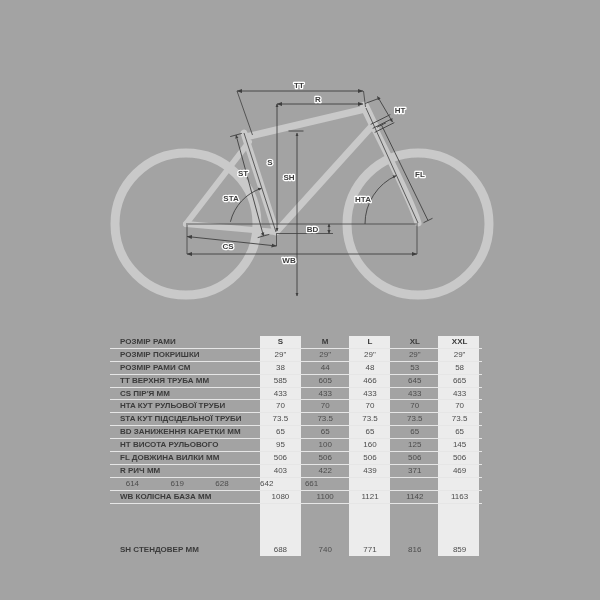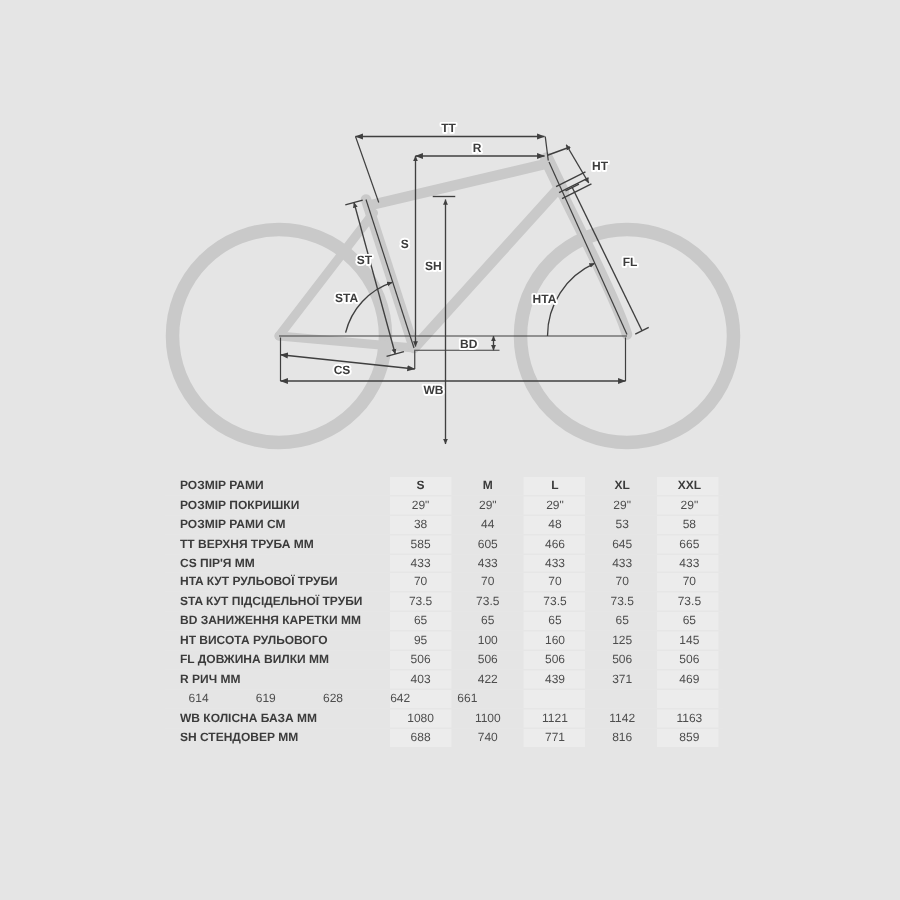--- a/index.html
+++ b/index.html
@@ -1,26 +1,26 @@
 <!DOCTYPE html>
 <html><head>
 <meta charset="utf-8">
 <style>
   html,body{margin:0;padding:0;background:#fff;}
-  .stage{position:relative;width:600px;height:600px;background:#e5e5e5;overflow:hidden;
+  .stage{position:relative;width:600px;height:600px;background:#a3a3a3;overflow:hidden;
          font-family:"Liberation Sans",sans-serif;}
   svg{position:absolute;left:0;top:0;}
   svg text{font-family:"Liberation Sans",sans-serif;font-size:8px;font-weight:bold;fill:#3c3c3c;
            paint-order:stroke;stroke:#ffffff;stroke-width:2.5px;stroke-linejoin:round;}
-  .geo-table{position:absolute;left:110px;top:318px;width:372px;}
+  .geo-table{position:absolute;left:110px;top:336px;width:372px;}
   .shade-band{position:absolute;top:0;bottom:0;width:41px;background:#ececec;}
   .band-s{left:150px;} .band-l{left:239px;} .band-xxl{left:328px;}
   .row{position:relative;display:flex;height:12.9px;line-height:12.9px;
        box-shadow:inset 0 -1px 0 #e6e6e6;}
-  .row:last-child{box-shadow:none;}
+  .row:last-child{box-shadow:none;margin-top:40px;}
   .row .lbl{width:148px;padding-left:10px;box-sizing:border-box;font-size:8px;font-weight:bold;
             color:#3b3b3b;white-space:nowrap;overflow:hidden;}
   .row .cell{width:44.8px;text-align:center;font-size:8px;color:#4d4d4d;}
   .row.hdr .cell{font-weight:bold;color:#3b3b3b;}
 </style>
 </head>
 <body>
 
 <div class="stage">
 

